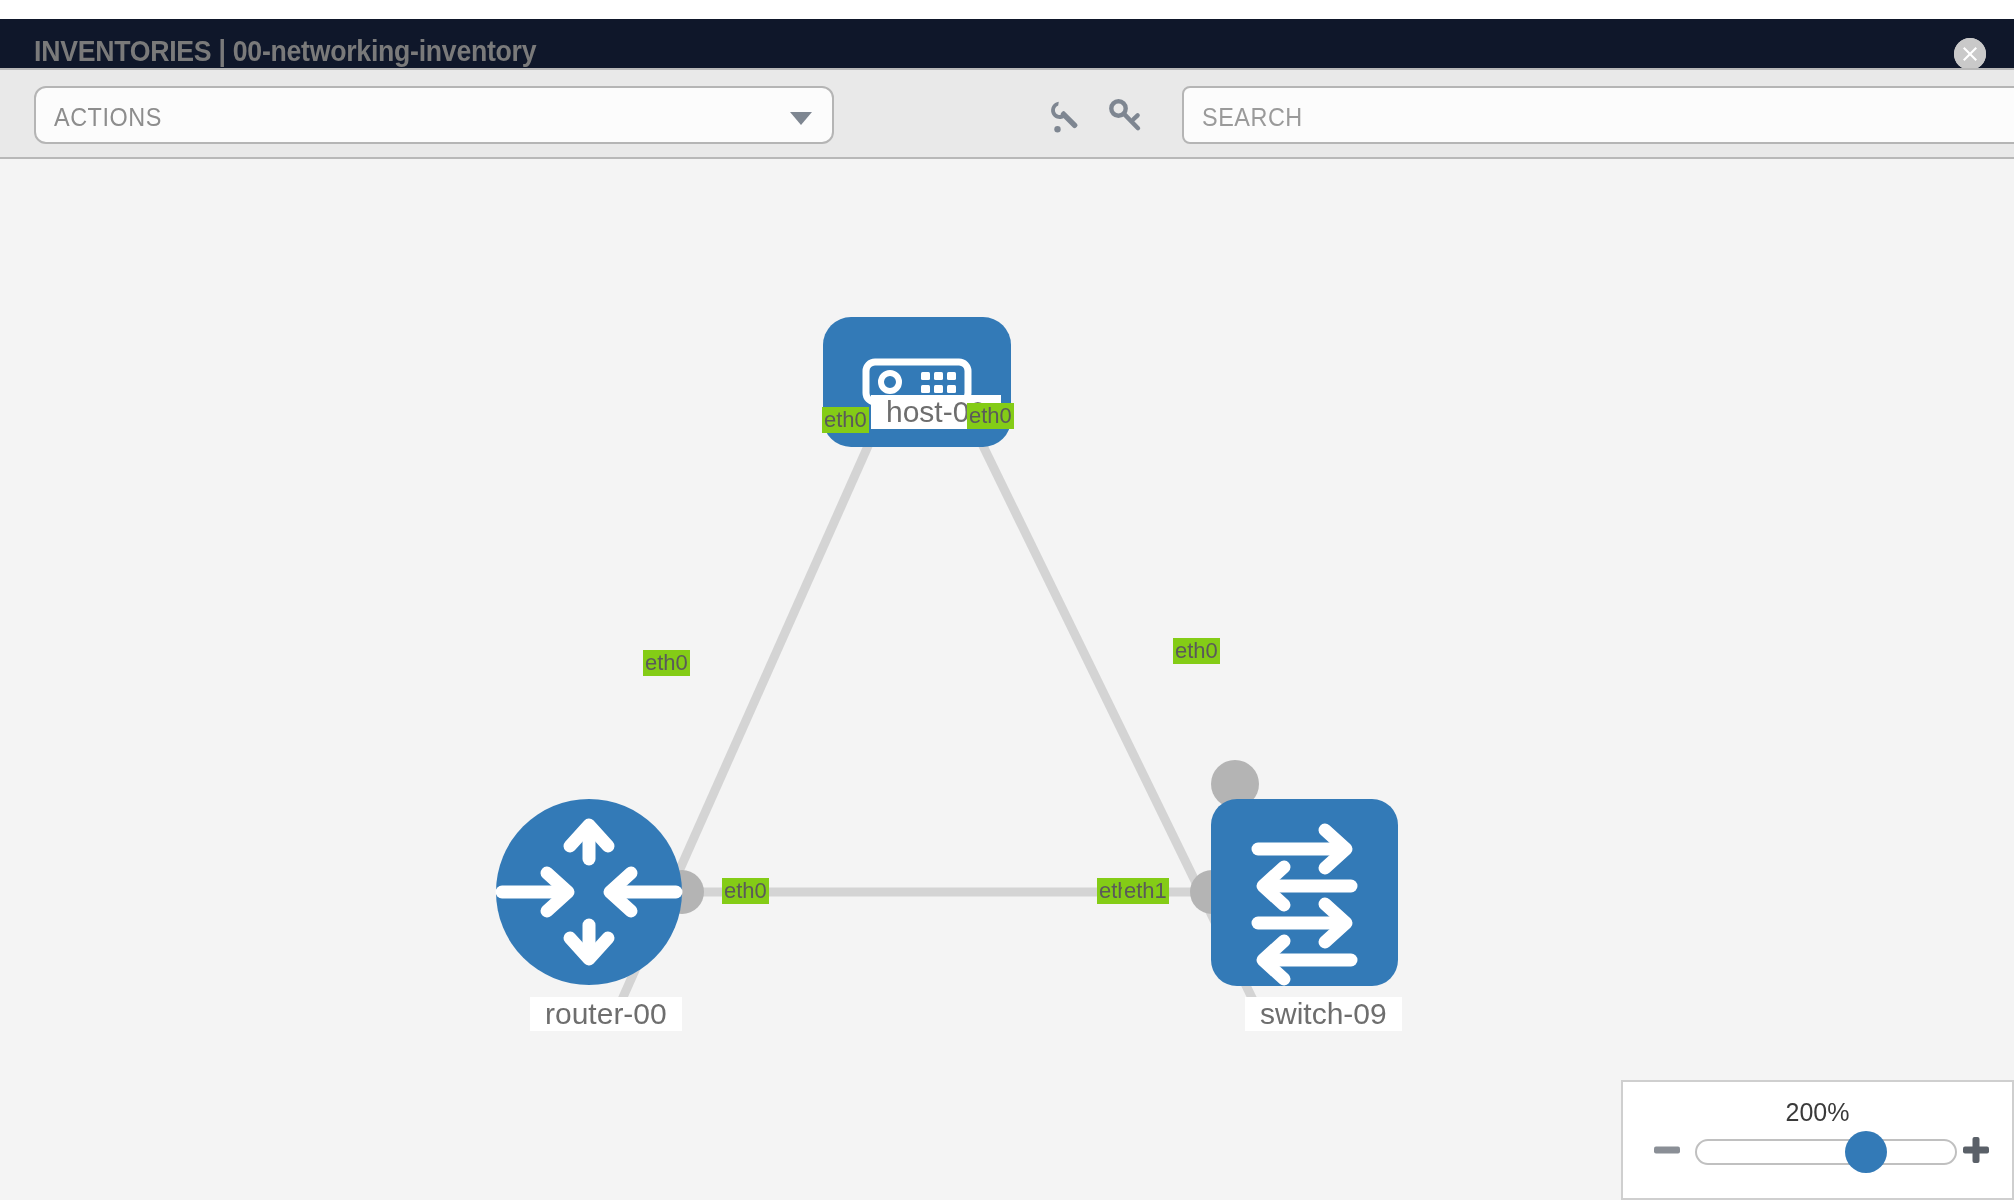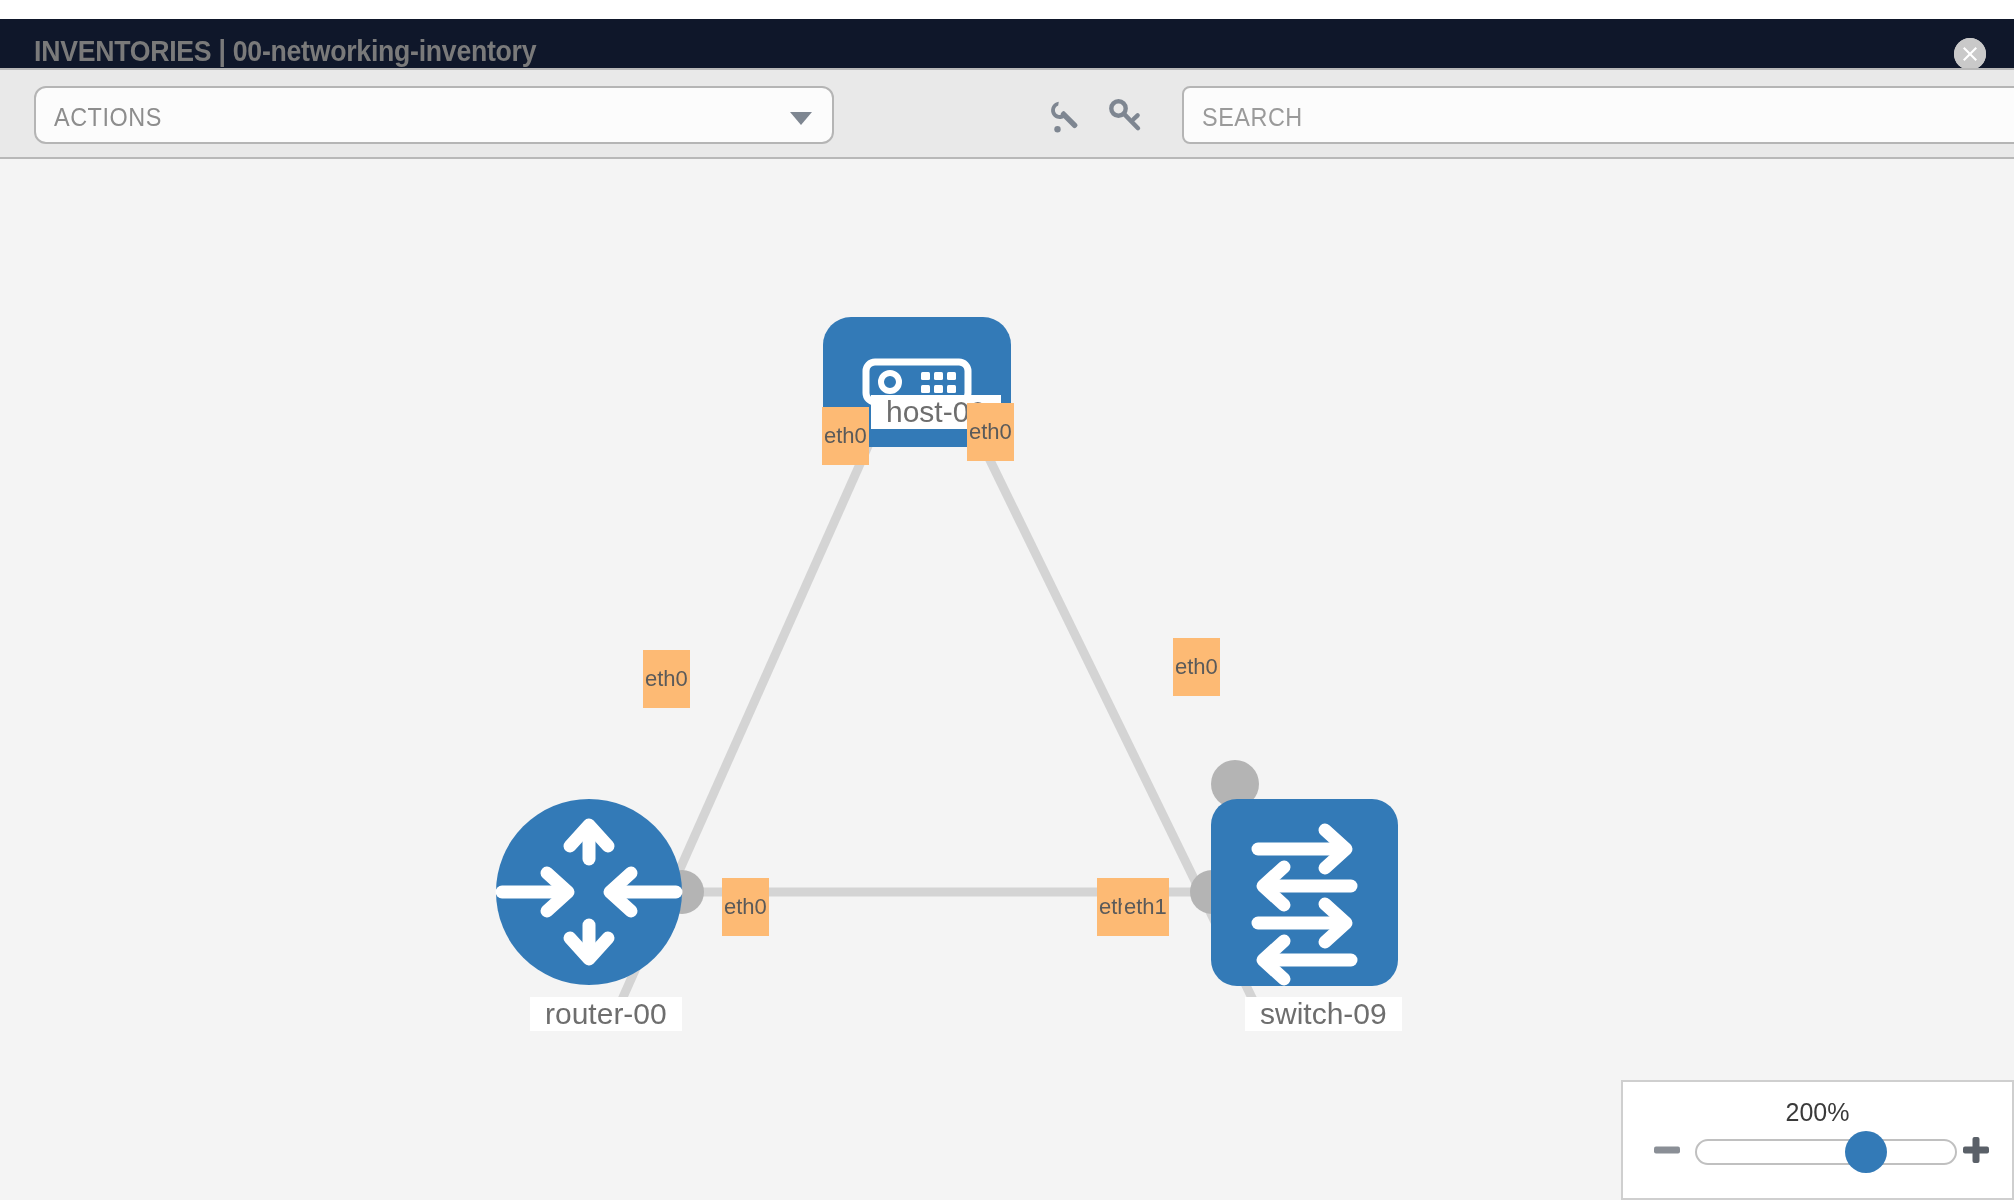--- a/index.html
+++ b/index.html
@@ -142,24 +142,24 @@
   .node-label {
     position: absolute;
     background: #ffffff;
     color: #6e6e6e;
     font-size: 30px;
     padding: 0 15px;
     white-space: nowrap;
   }
   .iface-label {
     position: absolute;
-    background: #fdba74;
+    background: #84cc16;
     color: #5a5a5a;
     font-size: 22px;
-    padding: 16px 2px;
+    padding: 0 2px;
     white-space: nowrap;
   }
 
   
   .zoom-panel {
     position: absolute;
     left: 1621px;
     top: 1080px;
     width: 393px;
     height: 120px;

